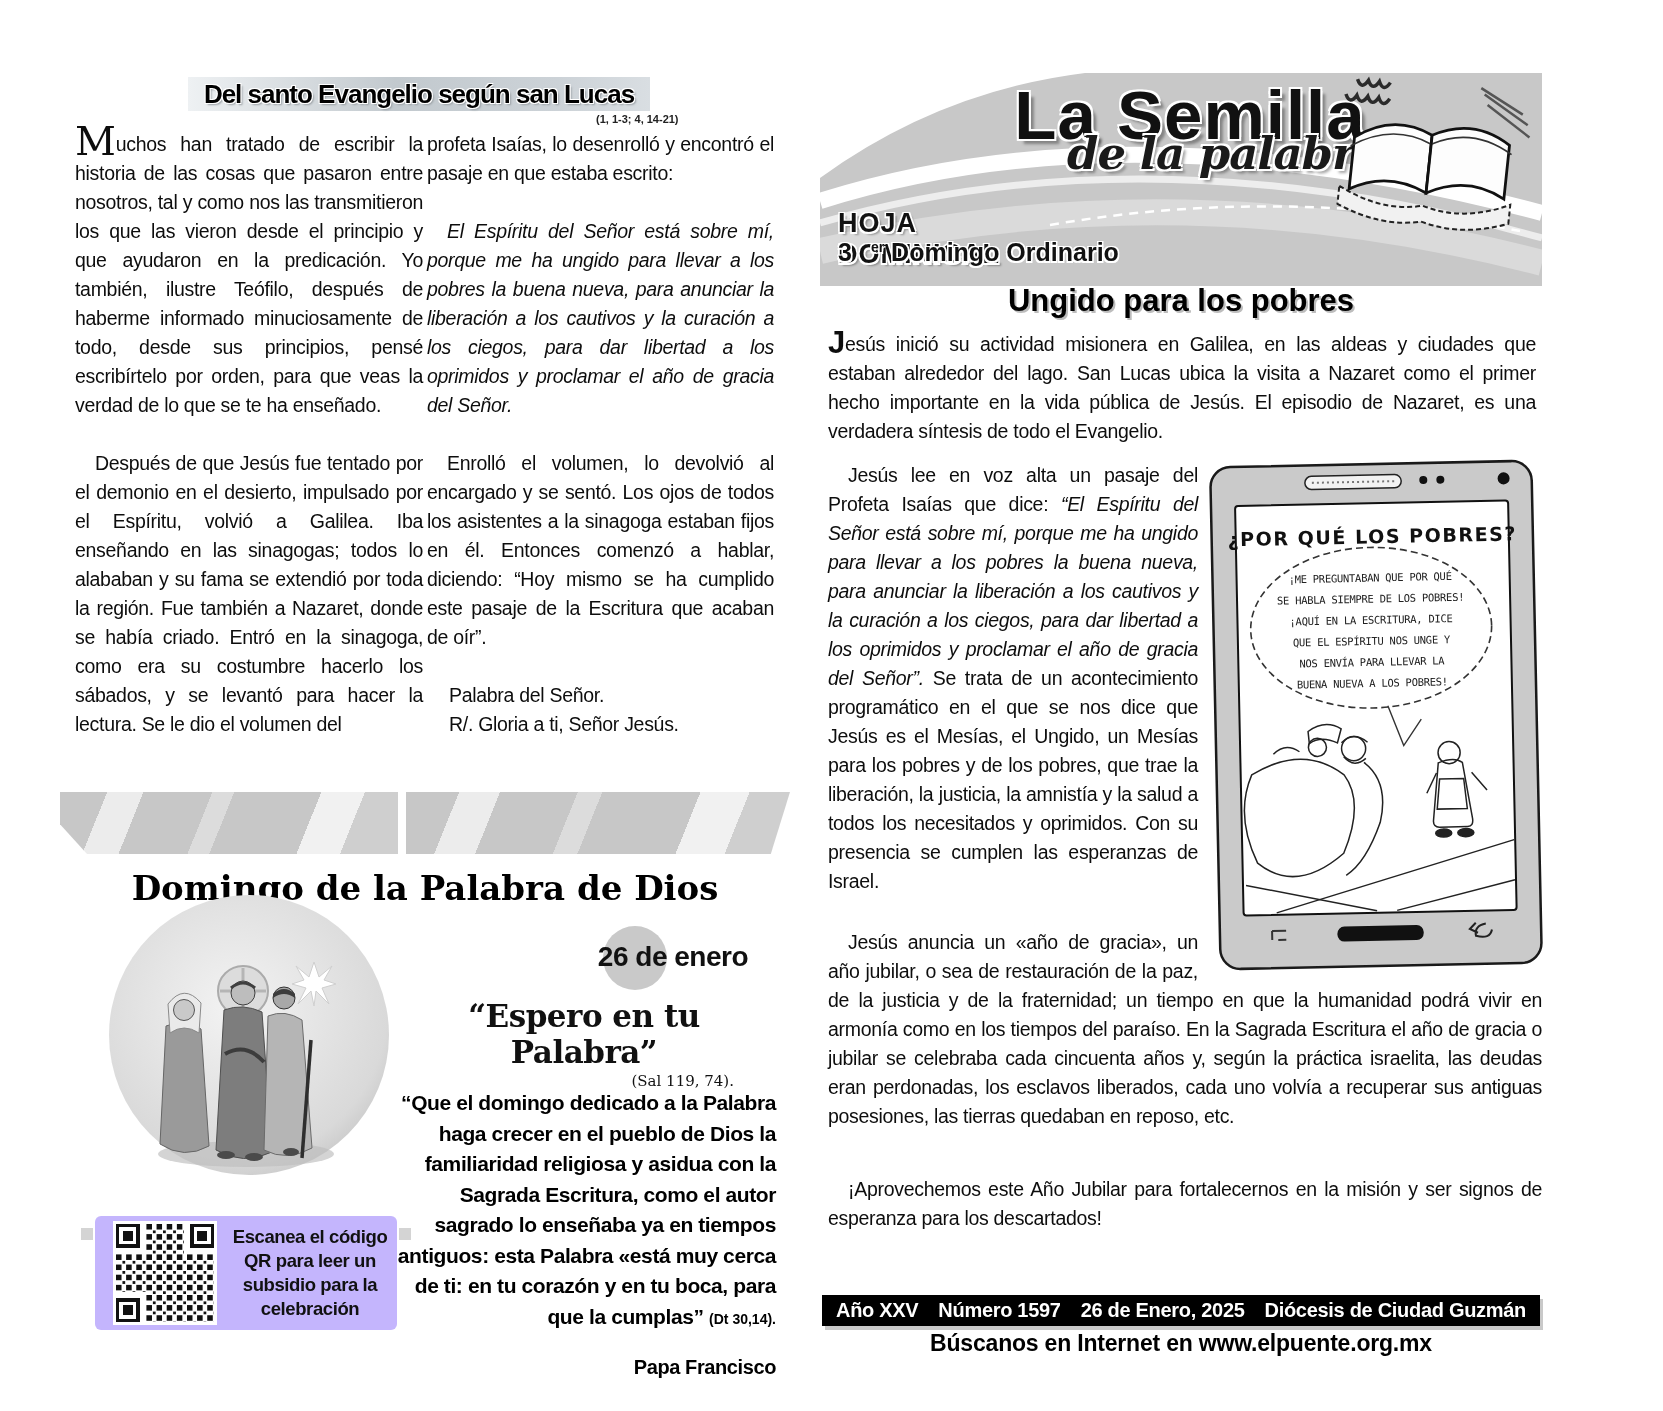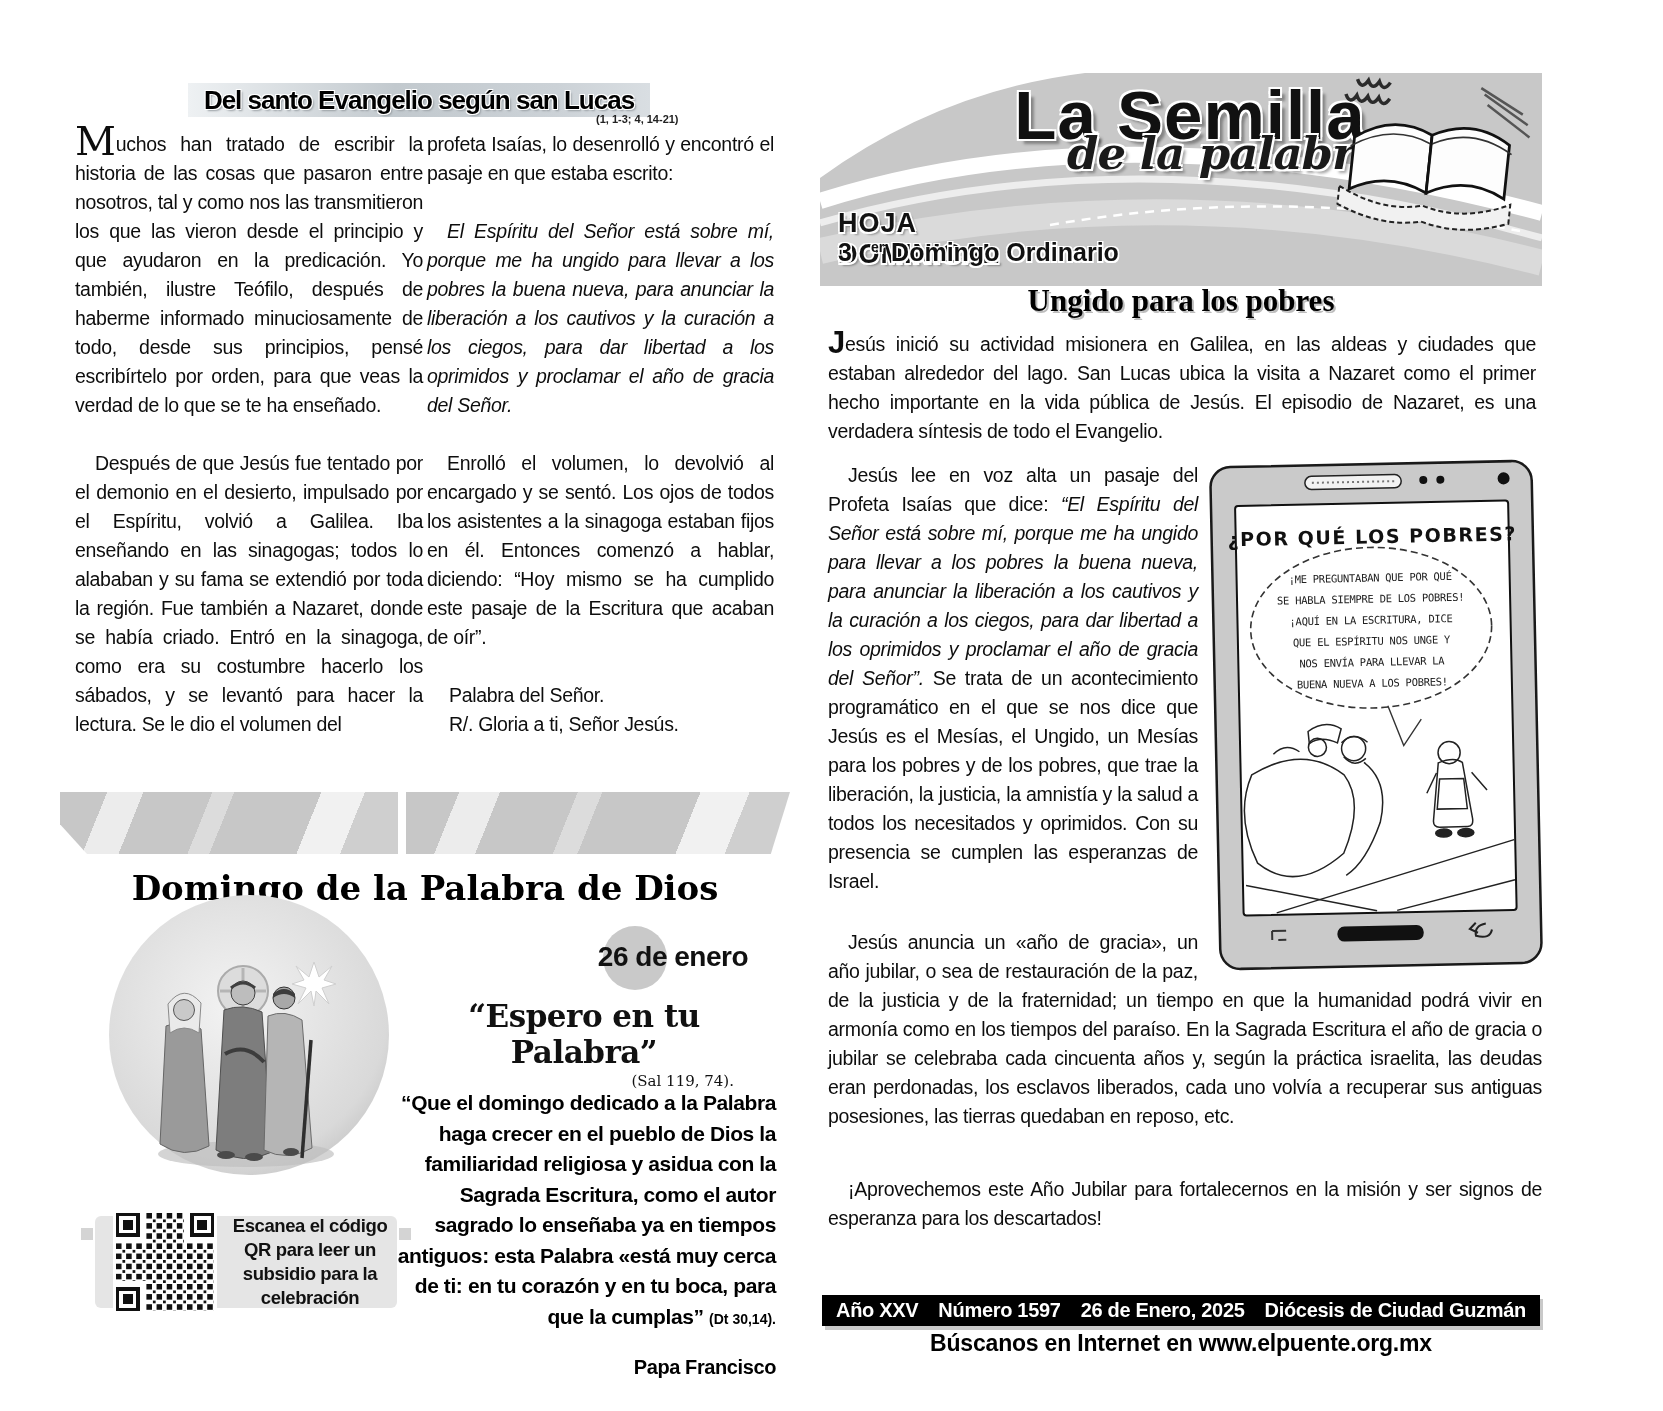--- a/index.html
+++ b/index.html
@@ -1,21 +1,21 @@
 <!DOCTYPE html>
 <html lang="es"><head>
 <meta charset="utf-8">
 <style>
   html,body{margin:0;padding:0;background:#fff;}
   #page{position:relative;width:1663px;height:1411px;background:#fff;overflow:hidden;
         font-family:"Liberation Sans",sans-serif;color:#111;}
   .abs{position:absolute;}
 
   
-  .gospel-titlebar{left:188px;top:83px;width:462px;height:34px;
+  .gospel-titlebar{left:188px;top:77px;width:462px;height:34px;
      background:linear-gradient(90deg,#eef1f3,#c2c9ce 45%,#ccd2d7 80%,#d9dee2);
      display:flex;align-items:center;justify-content:center;}
   .gospel-title{font-weight:bold;font-size:26px;letter-spacing:-1px;white-space:nowrap;color:#000;
      text-shadow:1px 1px 0 #fff,-1px 1px 0 #fff,1px -1px 0 #fff,-1px -1px 0 #fff,2px 2px 2px #9aa0a5;}
   .gospel-ref{left:596px;top:113px;font-size:11px;font-weight:bold;color:#222;}
 
   .gcol{top:130px;font-size:19.5px;line-height:29px;text-align:justify;letter-spacing:-0.3px;color:#0d0d0d;}
   .gcol p{margin:0 0 29px 0;}
   .gcol p.ind{text-indent:20px;}
   #gcol1{left:75px;width:348px;}
@@ -38,42 +38,42 @@
 
   .espero-block{left:392px;top:998px;width:384px;text-align:center;}
   .espero-title{font-family:"DejaVu Serif",serif;font-weight:bold;font-size:31px;letter-spacing:-0.5px;}
   .espero-ref{display:block;text-align:right;padding-right:42px;font-family:"DejaVu Serif",serif;font-size:15px;margin-top:2px;}
 
   .quote-block{left:388px;top:1088px;width:388px;text-align:right;
      font-weight:bold;font-size:21px;line-height:30.5px;letter-spacing:-0.4px;color:#000;}
   .quote-ref-sm{font-size:14px;letter-spacing:0;}
   .papa{margin-top:18px;font-size:20px;}
 
-  .qr-box{left:95px;top:1216px;width:302px;height:92px;background:#e5e5e5;border-radius:6px;
+  .qr-box{left:95px;top:1216px;width:302px;height:114px;background:#c4b5fd;border-radius:6px;
      display:flex;align-items:center;}
   .qr-notch{width:12px;height:12px;background:#d4d4d4;}
   .qr-code{margin-left:18px;width:104px;height:104px;background:#fff;padding:3px;box-sizing:border-box;}
   .qr-text{width:158px;margin-left:14px;text-align:center;font-size:18.5px;line-height:24px;font-weight:bold;letter-spacing:-0.4px;}
 
   
   .masthead-svg{left:820px;top:73px;}
   .semilla1{left:975px;top:76px;width:430px;text-align:center;font-weight:bold;font-size:69px;letter-spacing:1px;color:#111;
      text-shadow:2px 2px 0 #fff,-2px -2px 0 #fff,2px -2px 0 #fff,-2px 2px 0 #fff,5px 5px 3px rgba(0,0,0,.35);}
   .semilla2{left:1010px;top:127px;width:430px;text-align:center;font-family:"DejaVu Serif",serif;font-style:italic;font-weight:bold;
      font-size:45px;letter-spacing:-1px;color:#1a1a1a;
      text-shadow:2px 2px 0 #fff,-2px -2px 0 #fff,2px -2px 0 #fff,-2px 2px 0 #fff,4px 4px 3px rgba(0,0,0,.35);}
   .hoja{left:838px;top:170px;font-weight:bold;font-size:27px;letter-spacing:1px;
      text-shadow:1.5px 1.5px 0 #fff,-1.5px -1.5px 0 #fff,1.5px -1.5px 0 #fff,-1.5px 1.5px 0 #fff,3px 3px 2px rgba(0,0,0,.3);margin-top:38px;}
   .dominical{top:201px;}
   .edition{left:838px;top:238px;font-weight:bold;font-size:25px;
      text-shadow:1.5px 1.5px 0 #fff,-1.5px -1.5px 0 #fff,1.5px -1.5px 0 #fff,-1.5px 1.5px 0 #fff;}
   .edition sup{font-size:14px;margin-left:19px;}
 
   .article-title{left:820px;top:283px;width:722px;text-align:center;
-     font-family:Liberation Serif, serif;font-weight:bold;font-size:31px;color:#000;
+     font-family:Liberation Sans, sans-serif;font-weight:bold;font-size:31px;color:#000;
      text-shadow:2px 2px 0 #bdbdbd;}
 
   .rbody{font-size:19.5px;line-height:29px;text-align:justify;letter-spacing:-0.3px;color:#0d0d0d;}
   .intro{left:828px;top:330px;width:708px;}
   .rflow{left:828px;top:461px;width:714px;}
   .rflow p{margin:0;}
   .rflow p.ind{text-indent:20px;}
   .tablet-float{float:right;width:332px;height:508px;margin:0 0 10px 12px;}
   .p3{margin-top:32px !important;}
   .p4{margin-top:44px !important;}

